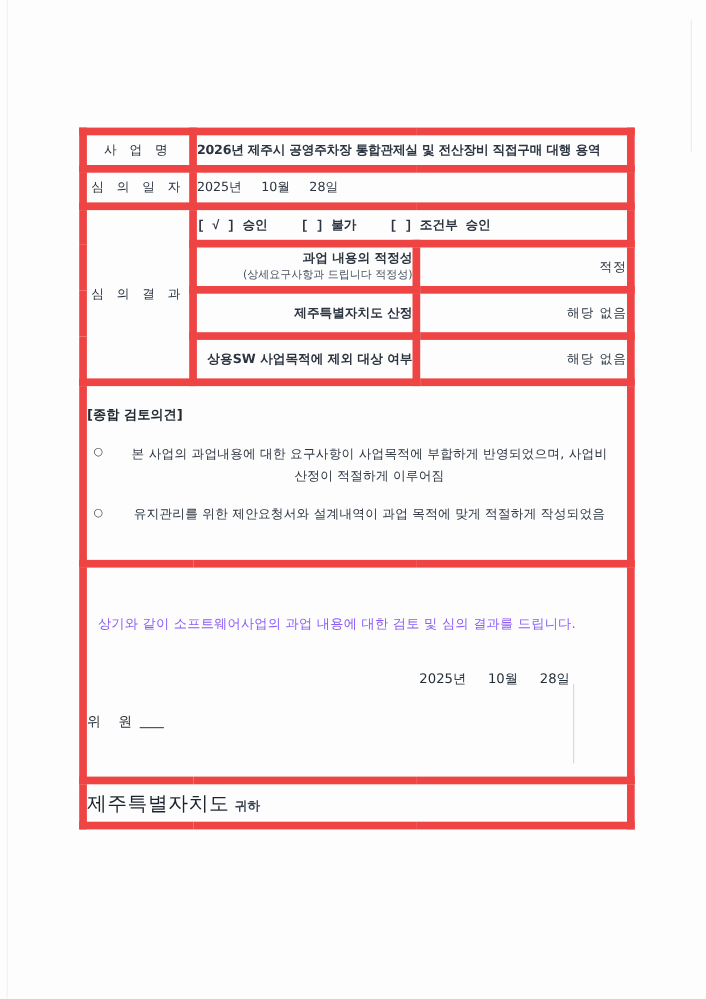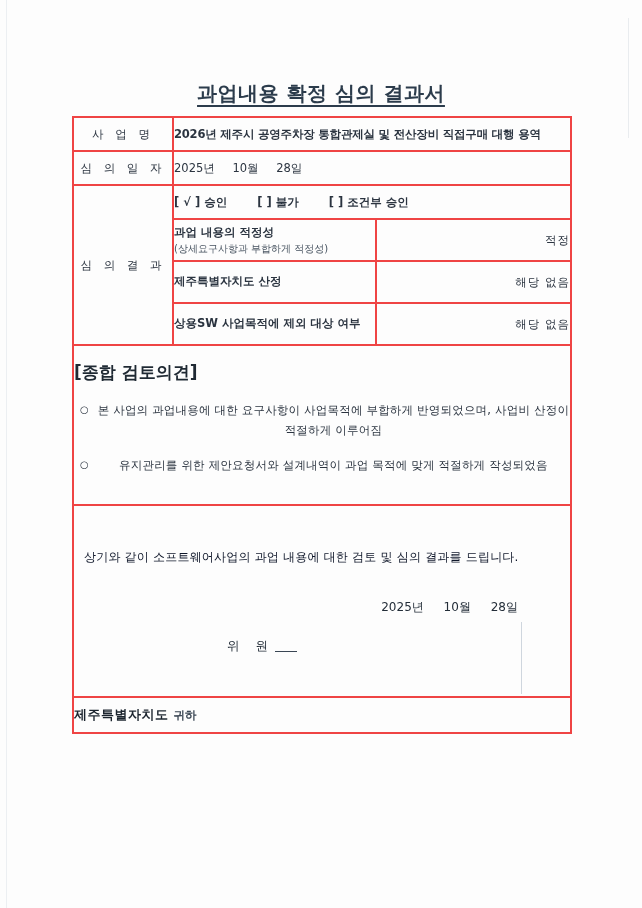--- a/index.html
+++ b/index.html
@@ -59,21 +59,21 @@
   
   .doc-table {
     position: absolute;
     left: 72px;
     top: 116px;
     width: 498px;
     border-collapse: collapse;
     table-layout: fixed;
   }
   .doc-table td {
-    border: 2px solid #ef4444;
+    border: 7px solid #ef4444;
     padding: 0;
     vertical-align: middle;
     font-size: 11.5px;
     color: #2b3440;
   }
   .lbl {
     text-align: center;
     letter-spacing: 4px;
     font-size: 12.5px;
     color: #323c48;
@@ -94,28 +94,29 @@
     color: #2b3440;
   }
   .date-cell .seg { margin-right: 14px; }
 
   .check-cell {
     padding-left: 14px;
     font-size: 12.5px;
     font-weight: bold;
     color: #222c38;
   }
-  .check-cell .chk { margin-right: 30px; white-space: nowrap; }
+  .check-cell .chk { margin-right: 30px; white-space: nowrap; font-family: Liberation Mono, monospace; }
 
   .crit {
     padding-left: 12px;
     font-weight: bold;
     font-size: 12px;
     color: #1f2933;
     line-height: 1.35;
+    text-align: right;
   }
   .crit .sub {
     display: block;
     font-weight: normal;
     font-size: 10px;
     color: #46525f;
     margin-top: 1px;
   }
   .verdict {
     text-align: right;
@@ -124,21 +125,21 @@
     color: #2b3440;
   }
 
   
   .opinion-cell {
     padding: 8px 14px 10px 10px;
     vertical-align: top;
     height: 158px;
   }
   .opinion-title {
-    font-size: 17px;
+    font-size: 12px;
     font-weight: bold;
     color: #1f2933;
     margin-bottom: 16px;
   }
   .bullet-row {
     display: flex;
     font-size: 11.5px;
     line-height: 1.75;
     color: #2b3440;
     margin-bottom: 14px;
@@ -160,77 +161,76 @@
   
   .closing-cell {
     padding: 22px 16px 10px 16px;
     vertical-align: top;
     height: 190px;
     position: relative;
   }
   .closing-text {
     font-size: 12px;
     line-height: 1.8;
-    color: #0f172a;
+    color: #8b5cf6;
     letter-spacing: 0.2px;
     padding: 0 4px 0 10px;
     word-break: keep-all;
   }
   .closing-date {
     margin-top: 30px;
     text-align: right;
     padding-right: 52px;
     font-size: 12px;
     color: #232d38;
   }
   .closing-date .seg { margin-left: 16px; }
   .signer {
     margin-top: 22px;
-    text-align: center;
+    text-align: left;
     padding-right: 120px;
     font-size: 12.5px;
     color: #232d38;
   }
   .signer .nm { letter-spacing: 6px; }
   .signer .rule {
     display: inline-block;
     width: 22px;
     border-bottom: 1.5px solid #3a4654;
     margin-left: 1px;
     vertical-align: -2px;
   }
 
   
   .footer-cell {
     height: 34px;
     padding-left: 6px;
     vertical-align: middle;
   }
   .footer-org {
-    font-size: 13px;
-    font-weight: bold;
+    font-size: 18px;
+    font-weight: normal;
     color: #1b242e;
     letter-spacing: 0.5px;
   }
   .footer-suffix {
     font-size: 11.5px;
     font-weight: bold;
     color: #3a4654;
     margin-left: 5px;
   }
 </style>
 </head>
 <body>
 
 <div class="page">
 
   <div class="scan-line-left"></div>
   <div class="scan-line-right"></div>
 
-  <div class="doc-title">과업내용 확정 심의 결과서</div>
 
   <table class="doc-table">
     <colgroup>
       <col style="width:100px">
       <col style="width:203px">
       <col style="width:195px">
     </colgroup>
     <tbody>
 
       <tr class="row-h-med">
@@ -250,21 +250,21 @@
       <tr class="row-h-med">
         <td class="lbl" rowspan="4">심 의 결 과</td>
         <td class="check-cell" colspan="2">
           <span class="chk"><span>[ √ ]</span> <span>승인</span></span><span class="chk"><span>[   ]</span> <span>불가</span></span><span class="chk"><span>[   ]</span> <span>조건부 승인</span></span>
         </td>
       </tr>
 
       <tr class="row-h-big">
         <td class="crit">
           <span>과업 내용의 적정성</span>
-          <span class="sub">(상세요구사항과 부합하게 적정성)</span>
+          <span class="sub">(상세요구사항과 드립니다 적정성)</span>
         </td>
         <td class="verdict">적정</td>
       </tr>
 
       <tr class="row-h-big">
         <td class="crit">
           <span>제주특별자치도 산정</span>
         </td>
         <td class="verdict">해당 없음</td>
       </tr>

